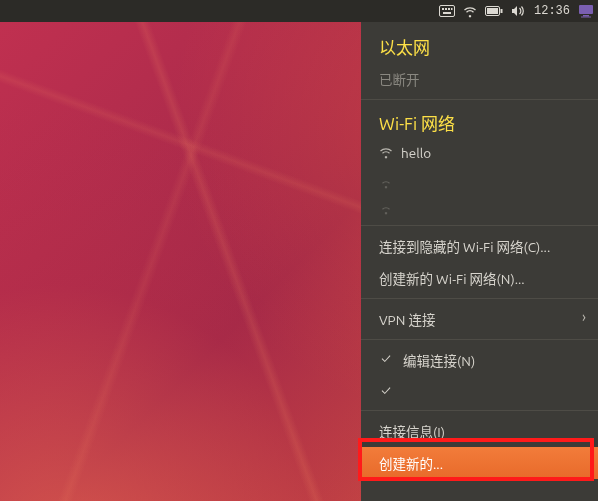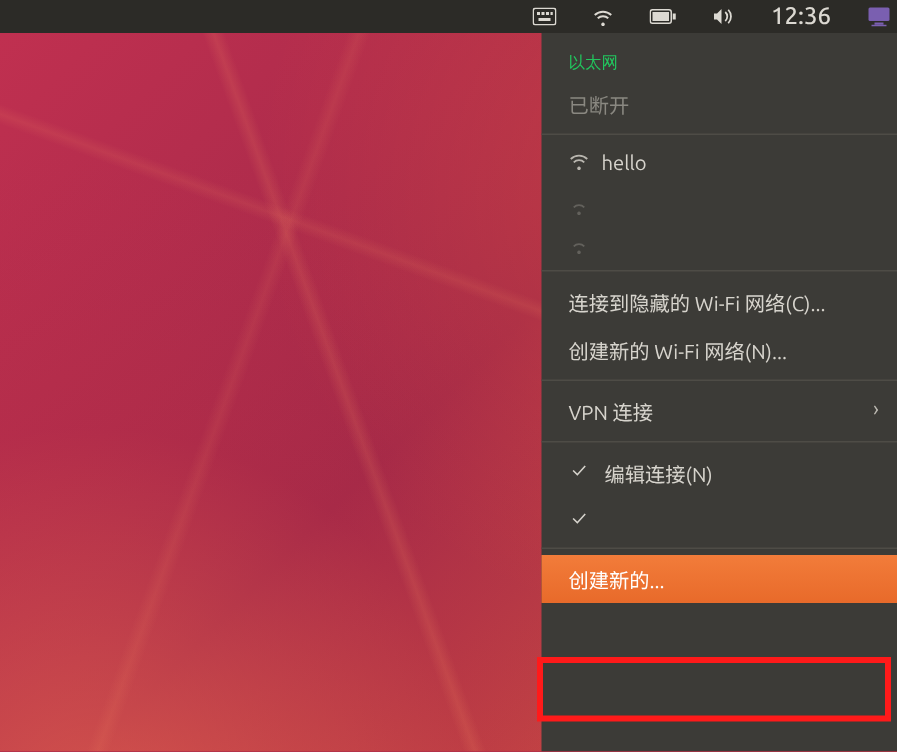--- a/index.html
+++ b/index.html
@@ -29,23 +29,24 @@
   }
   .topbar {
     position: absolute;
     top: 0; left: 0; right: 0;
     height: 22px;
     background: #2c2b27;
     display: flex;
     align-items: center;
     justify-content: flex-end;
     padding: 0 4px;
-    gap: 24px;
+    gap: 8px;
     color: #dcd9d2;
-    font-size: 16px;
+    font-size: 12px;
+    font-family: Liberation Mono, monospace;
   }
   .topbar .ind { display: flex; align-items: center; }
   .topbar svg { display: block; }
   .clock { font-weight: 500; }
   .menu {
     position: absolute;
     top: 22px;
     left: 361px;
     right: 0;
     bottom: 0;
@@ -58,24 +59,23 @@
   }
   .menu-item {
     padding: 6px 18px;
     display: flex;
     align-items: flex-start;
     gap: 8px;
     min-height: 30px;
     position: relative;
   }
   .menu-header {
-    color: #22c55e;
+    color: #fde047;
     padding: 6px 18px 4px;
-    font-size: 11px;
-    font-family: Liberation Mono, monospace;
+    font-size: 17px;
   }
   .indent { }
   .sep {
     height: 1px;
     background: #4e4c46;
     margin: 4px 0;
   }
   .chev {
     position: absolute;
     right: 12px;
@@ -146,20 +146,21 @@
   </span>
 </div>
 
 <div class="menu">
   <div class="menu-header">以太网</div>
   <div class="menu-item">
     <span style="color:#8a8881">已断开</span>
   </div>
   <div class="sep"></div>
 
+  <div class="menu-header">Wi-Fi 网络</div>
   <div class="menu-item indent">
     <svg class="wifi-small" width="14" height="14" viewBox="0 0 14 14">
       <path d="M7 11 a1.2 1.2 0 1 0 0.001 0" fill="#cfccc4"></path>
       <path d="M3.5 8.2 a5 5 0 0 1 7 0" fill="none" stroke="#cfccc4" stroke-width="1.2"></path>
       <path d="M1.5 6 a8 8 0 0 1 11 0" fill="none" stroke="#cfccc4" stroke-width="1.2"></path>
     </svg>
     <span>hello</span>
   </div>
   <div class="menu-item indent" style="min-height:22px">
     <svg class="wifi-small" width="14" height="14" viewBox="0 0 14 14" style="opacity:.5">
@@ -191,18 +192,21 @@
 
   <div class="menu-item">
     <span class="check">✓</span>
     <span>编辑连接(N)</span>
   </div>
   <div class="menu-item">
     <span class="check">✓</span>
   </div>
   <div class="sep"></div>
 
+  <div class="menu-item">
+    <span>连接信息(I)</span>
+  </div>
   <div class="menu-item highlight-item">
     <span>创建新的...</span>
   </div>
 </div>
 
 <div class="red-ring" style="top:438px; left:358px; width:236px; height:43px;"></div>
 
 </body></html>

